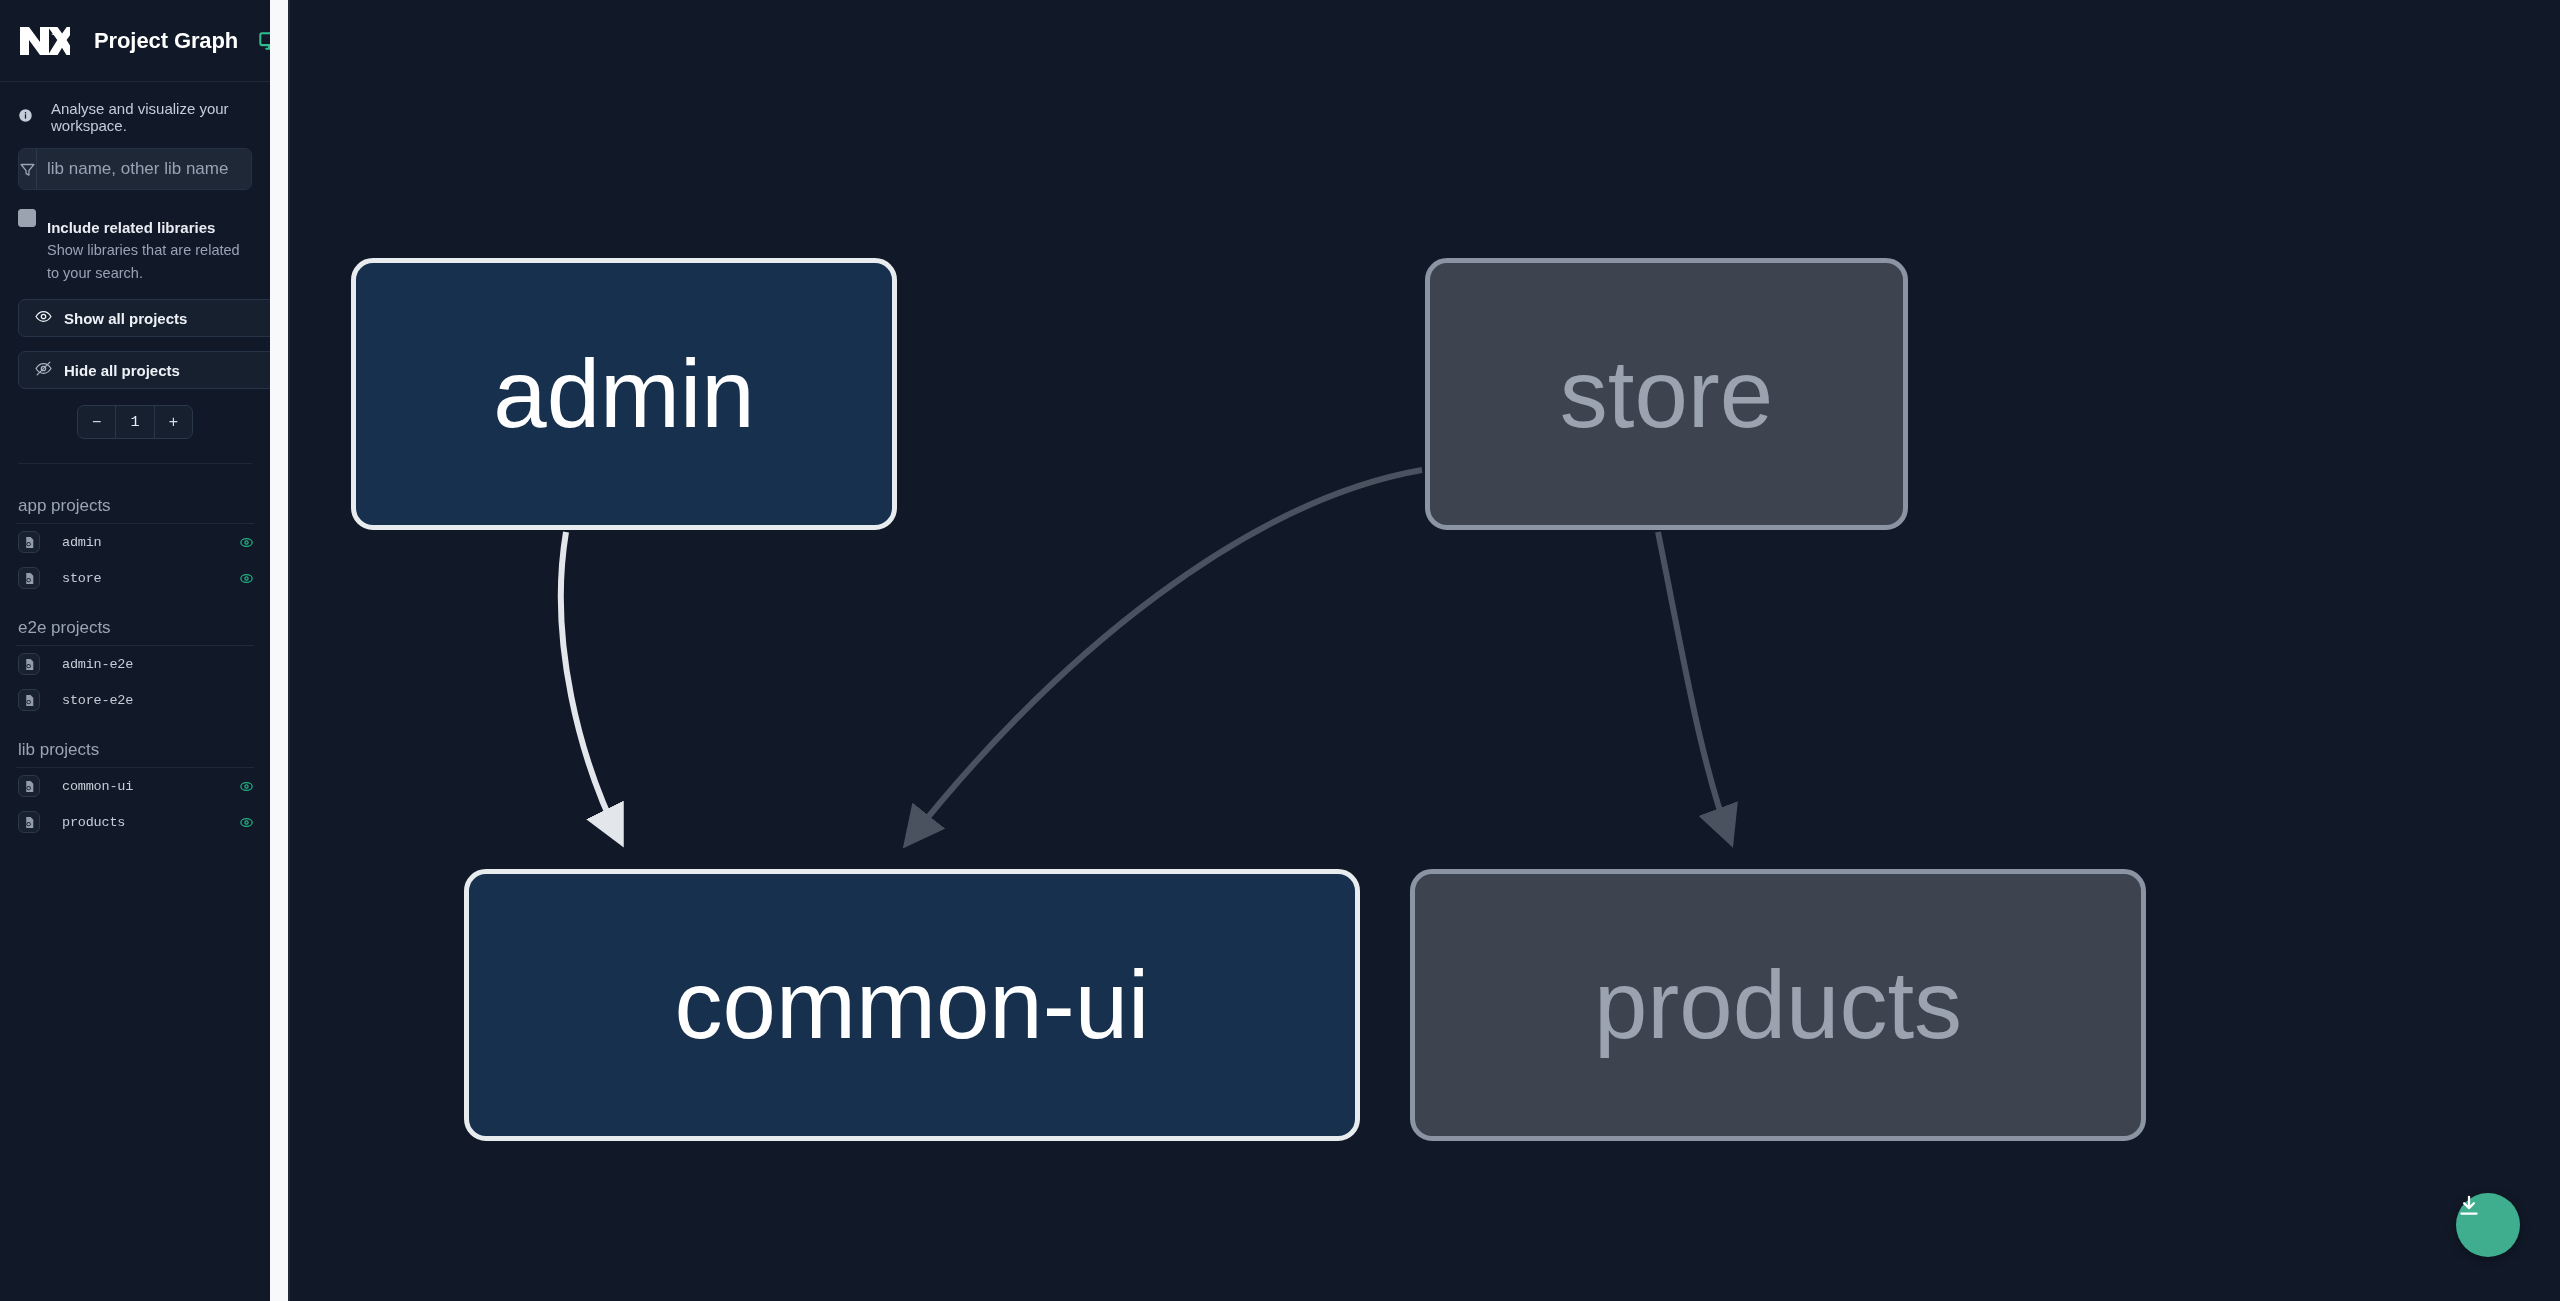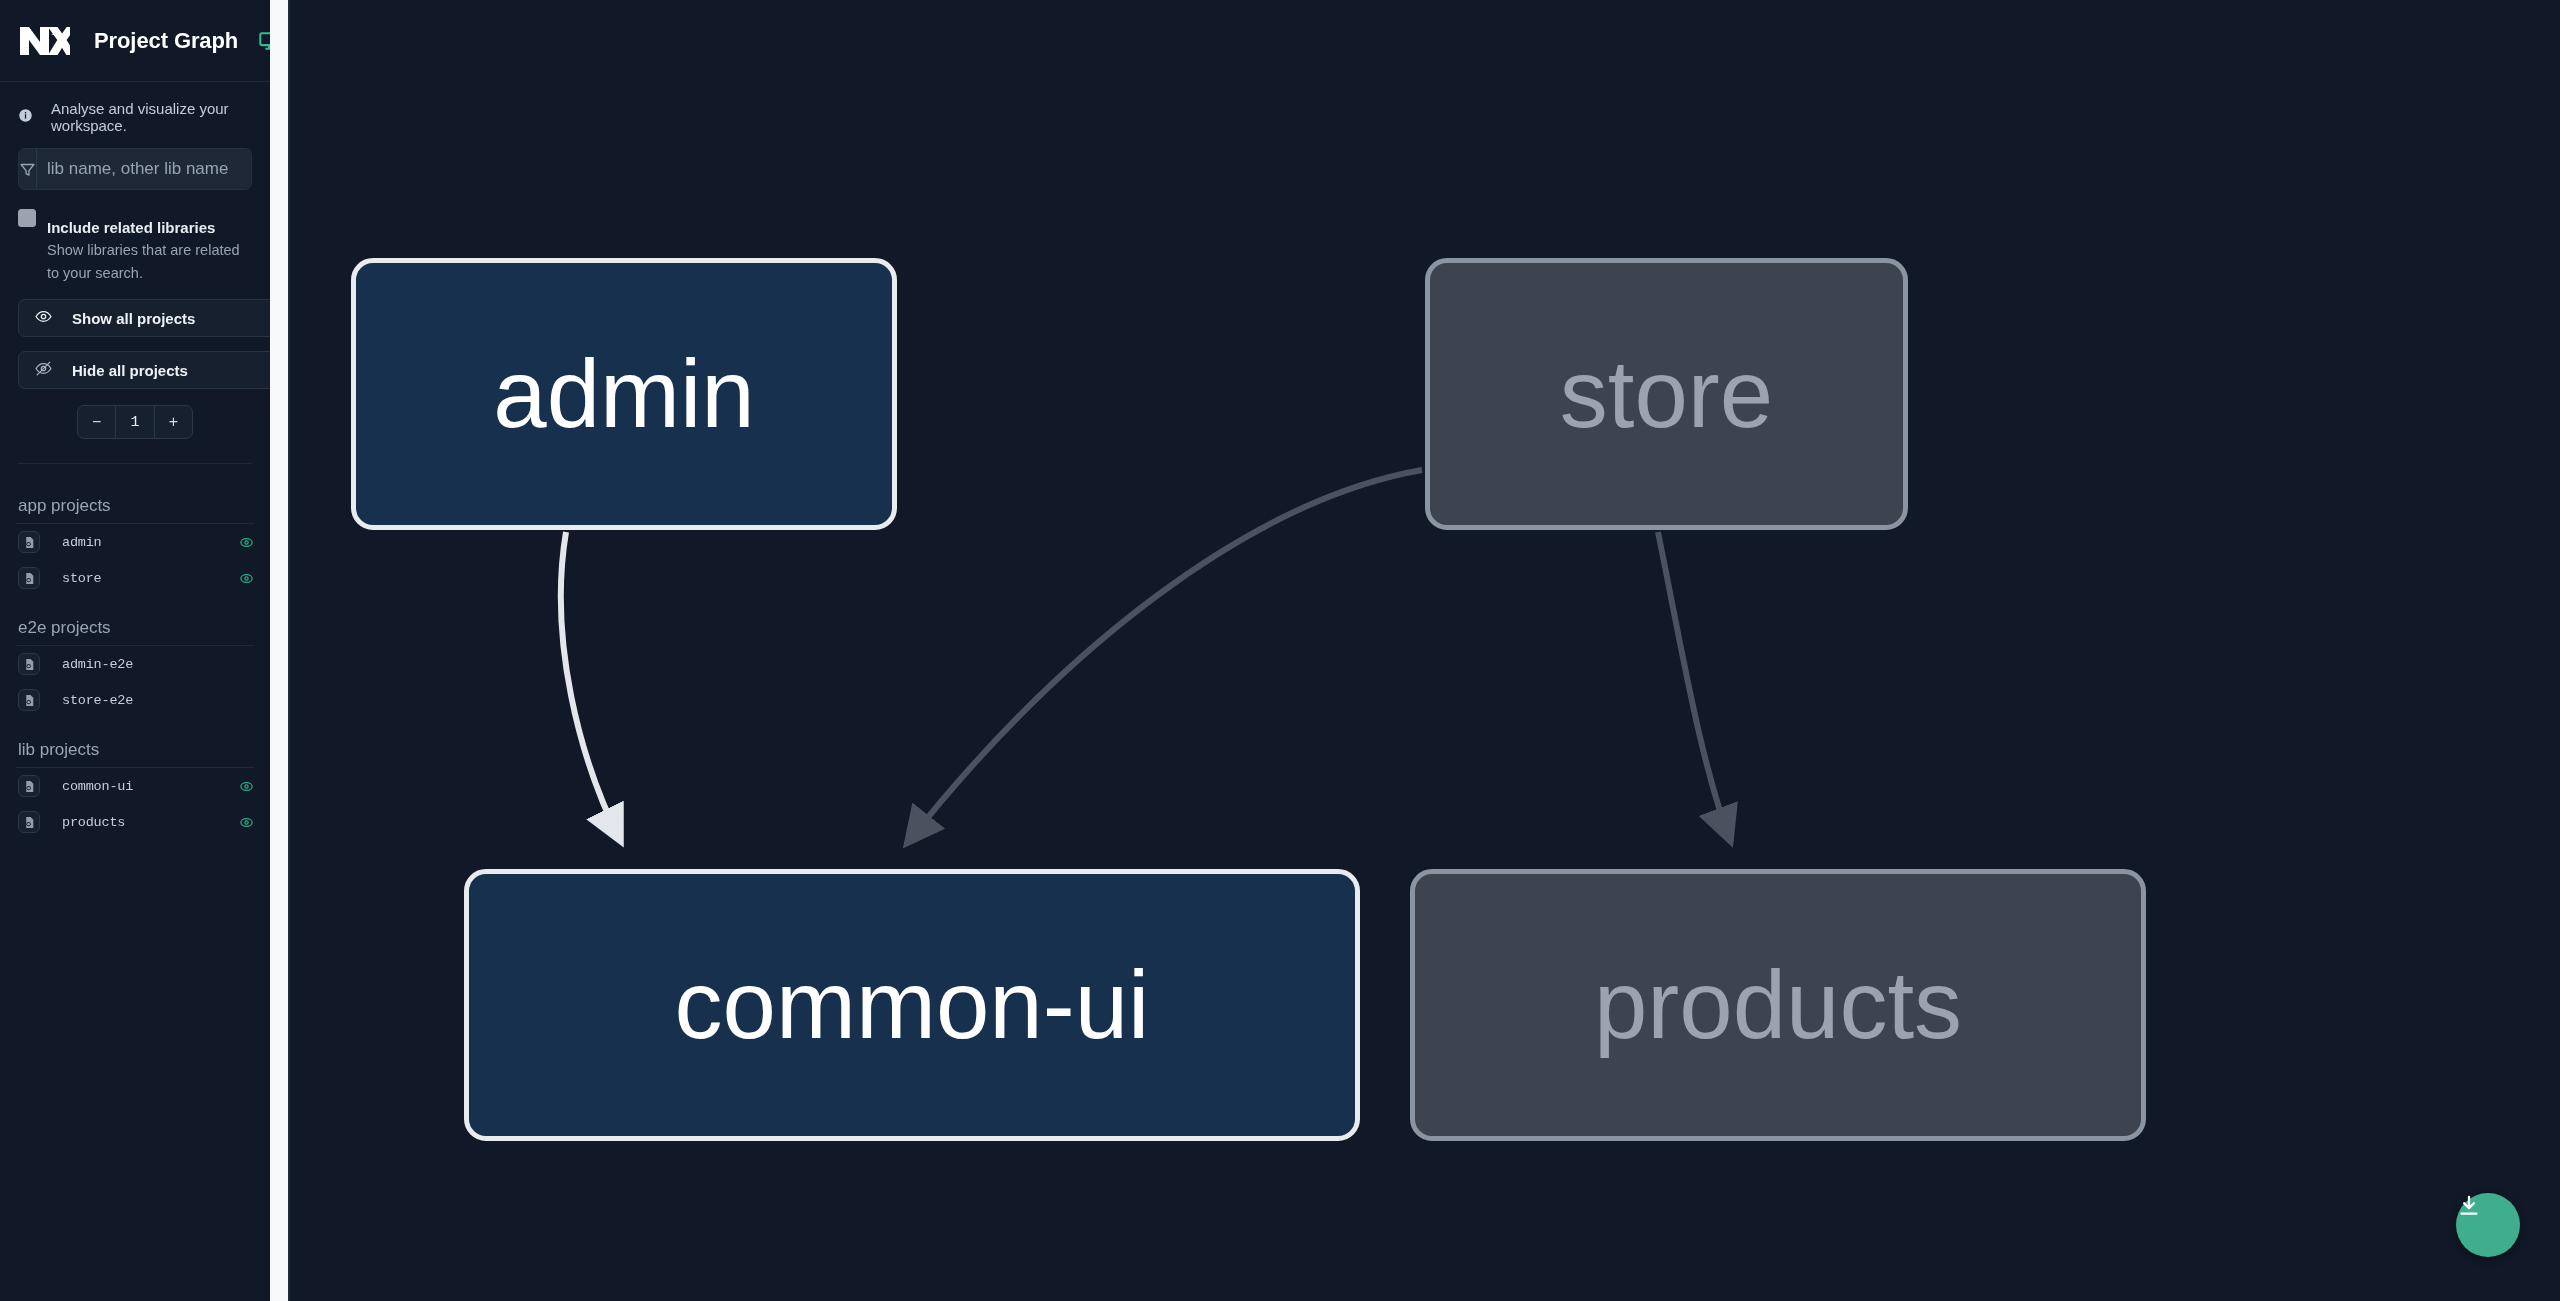--- a/index.html
+++ b/index.html
@@ -67,21 +67,21 @@
     content:"";position:absolute;left:5px;top:1px;width:5px;height:10px;
     border:solid #0d2a20;border-width:0 2.5px 2.5px 0;transform:rotate(42deg);
   }
   .chk-texts{display:flex;flex-direction:column;}
   .chk-title{color:#e9edf3;font-size:15px;font-weight:bold;line-height:18px;margin-top:12px;}
   .chk-desc{color:#98a3b3;font-size:14.5px;line-height:23px;margin-top:2px;max-width:196px;}
 
   .ghost-btn{
     margin-top:14px;width:266px;height:38px;border-radius:7px;
     background:#16202f;border:1px solid #273447;box-sizing:border-box;
-    display:flex;align-items:center;gap:20px;padding-left:16px;
+    display:flex;align-items:center;gap:12px;padding-left:16px;
     color:#eef2f7;font-size:15px;font-weight:bold;cursor:pointer;
   }
 
   .stepper{
     margin:16px auto 0 auto;width:116px;height:34px;display:flex;
     border-radius:7px;overflow:hidden;border:1px solid #2a3749;background:#16202f;
     box-sizing:border-box;
   }
   .stepper > div{
     flex:1;display:flex;align-items:center;justify-content:center;

